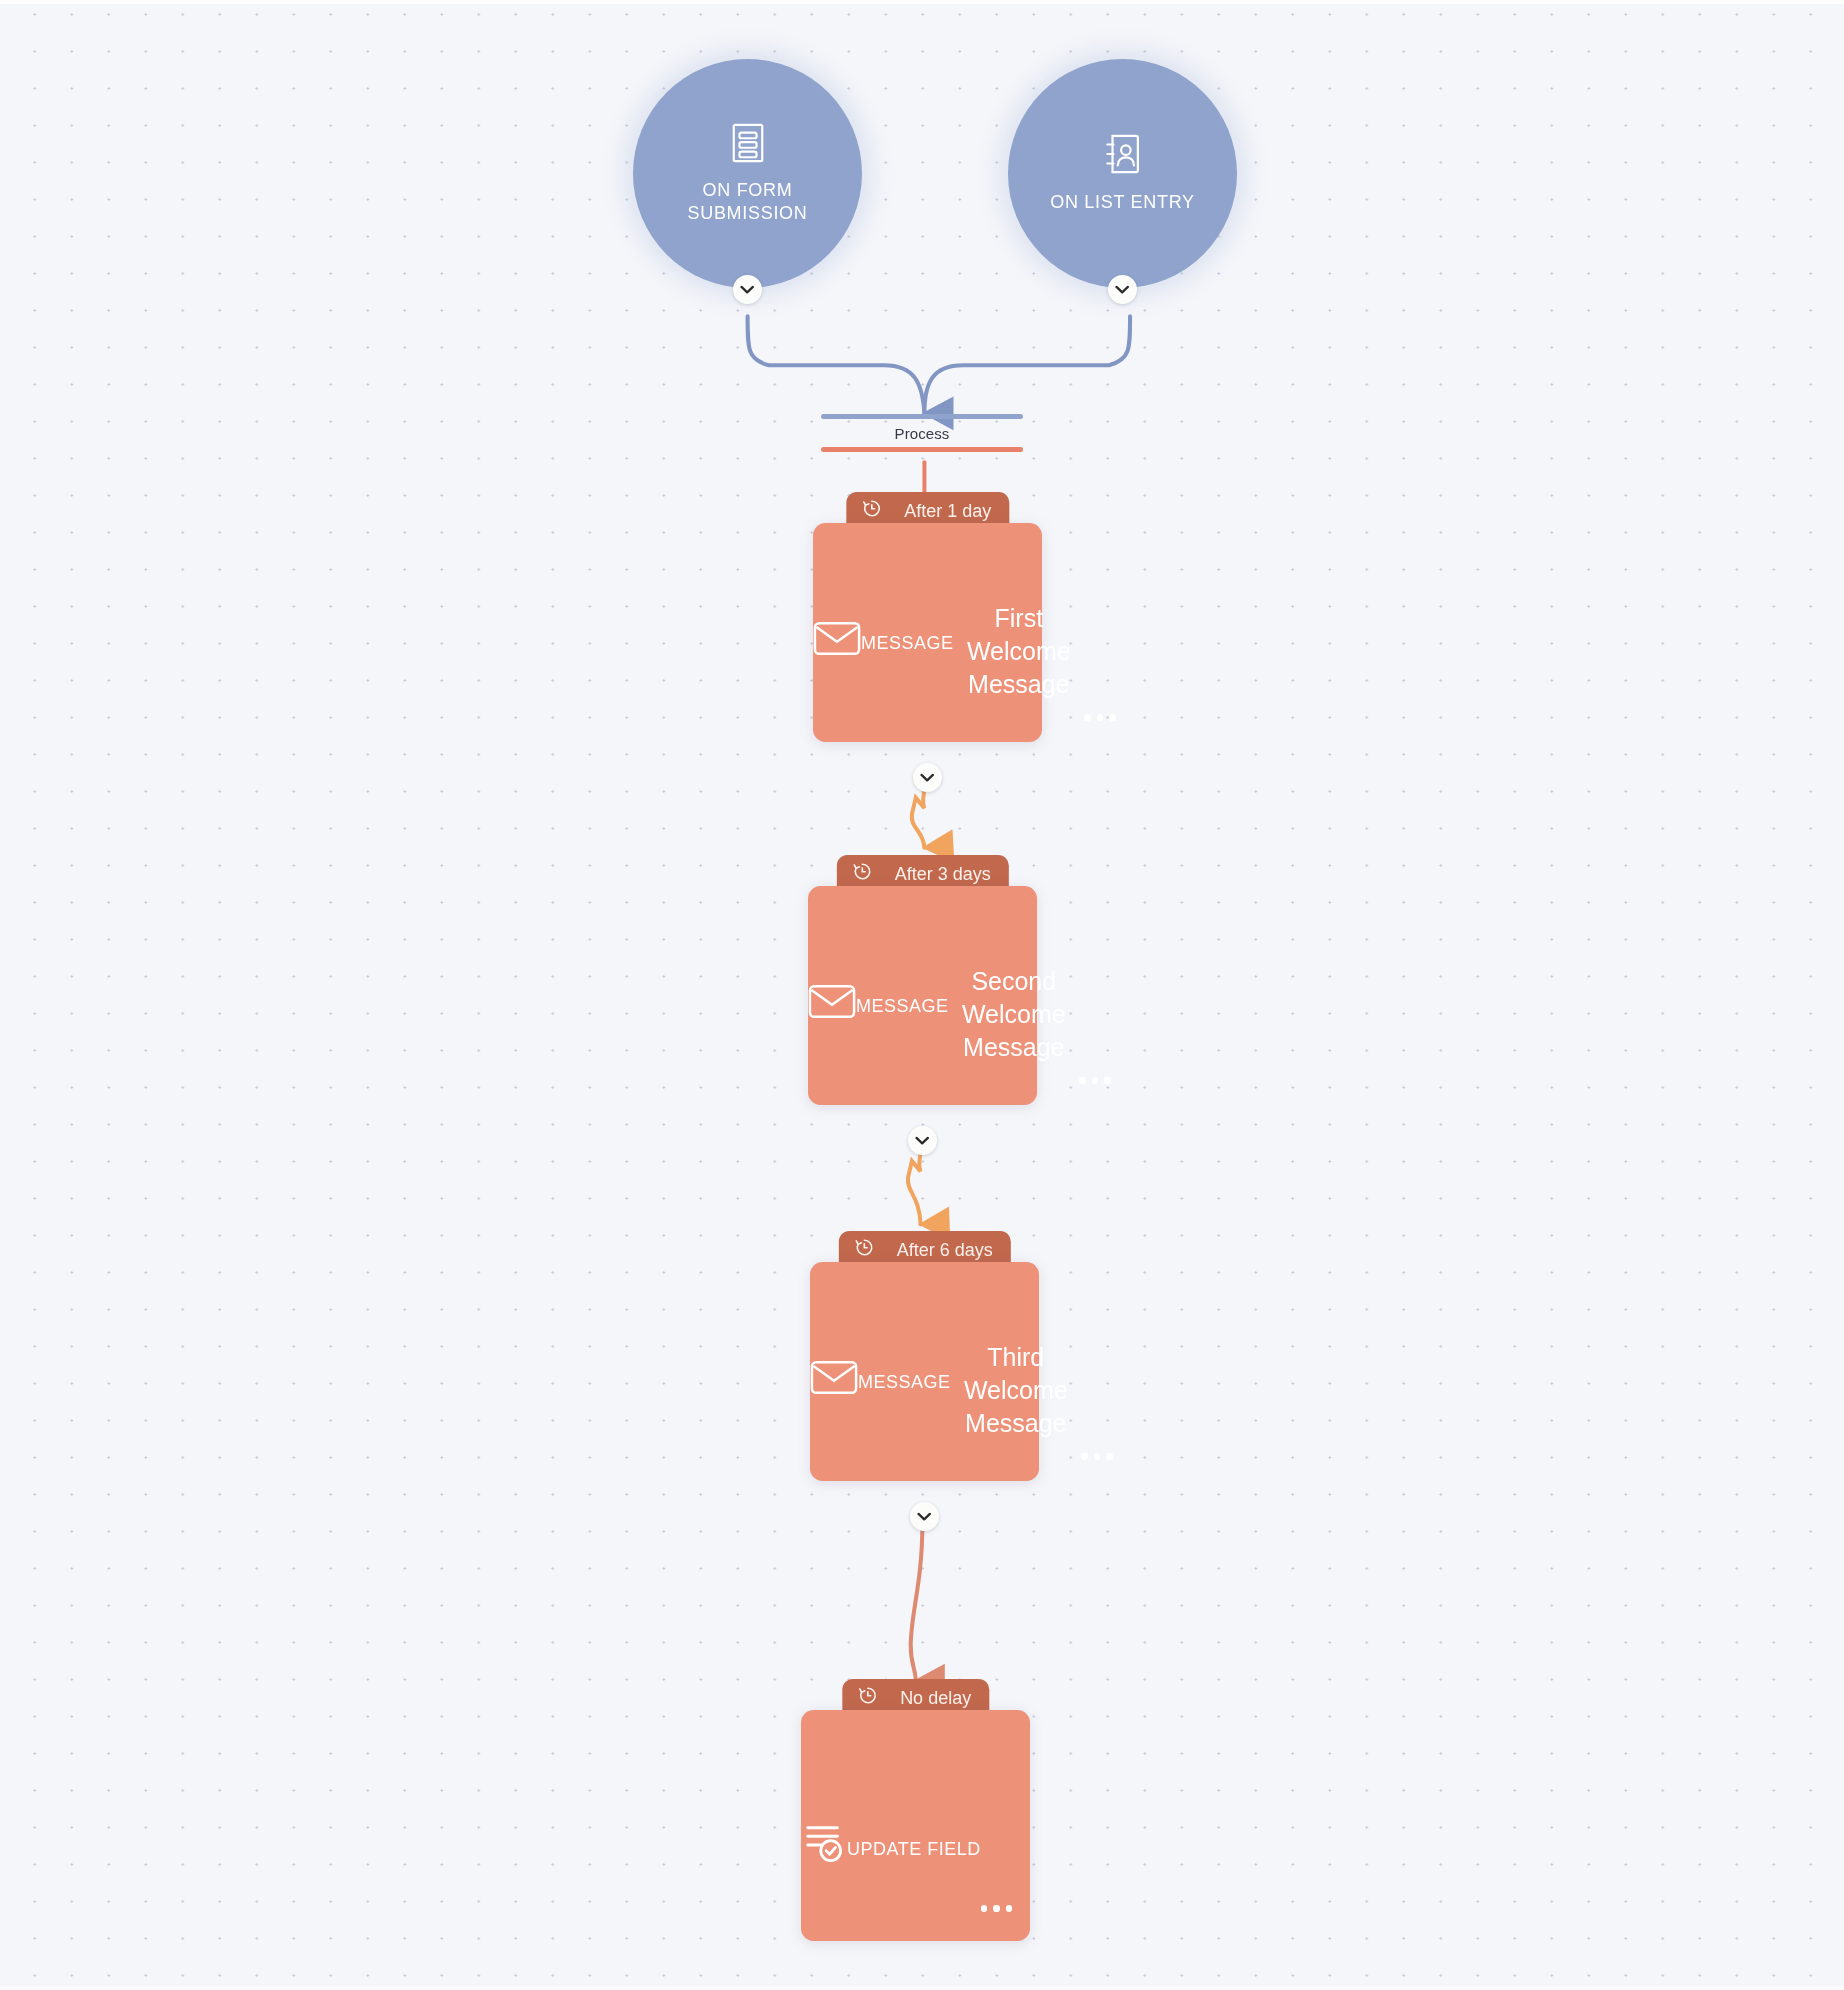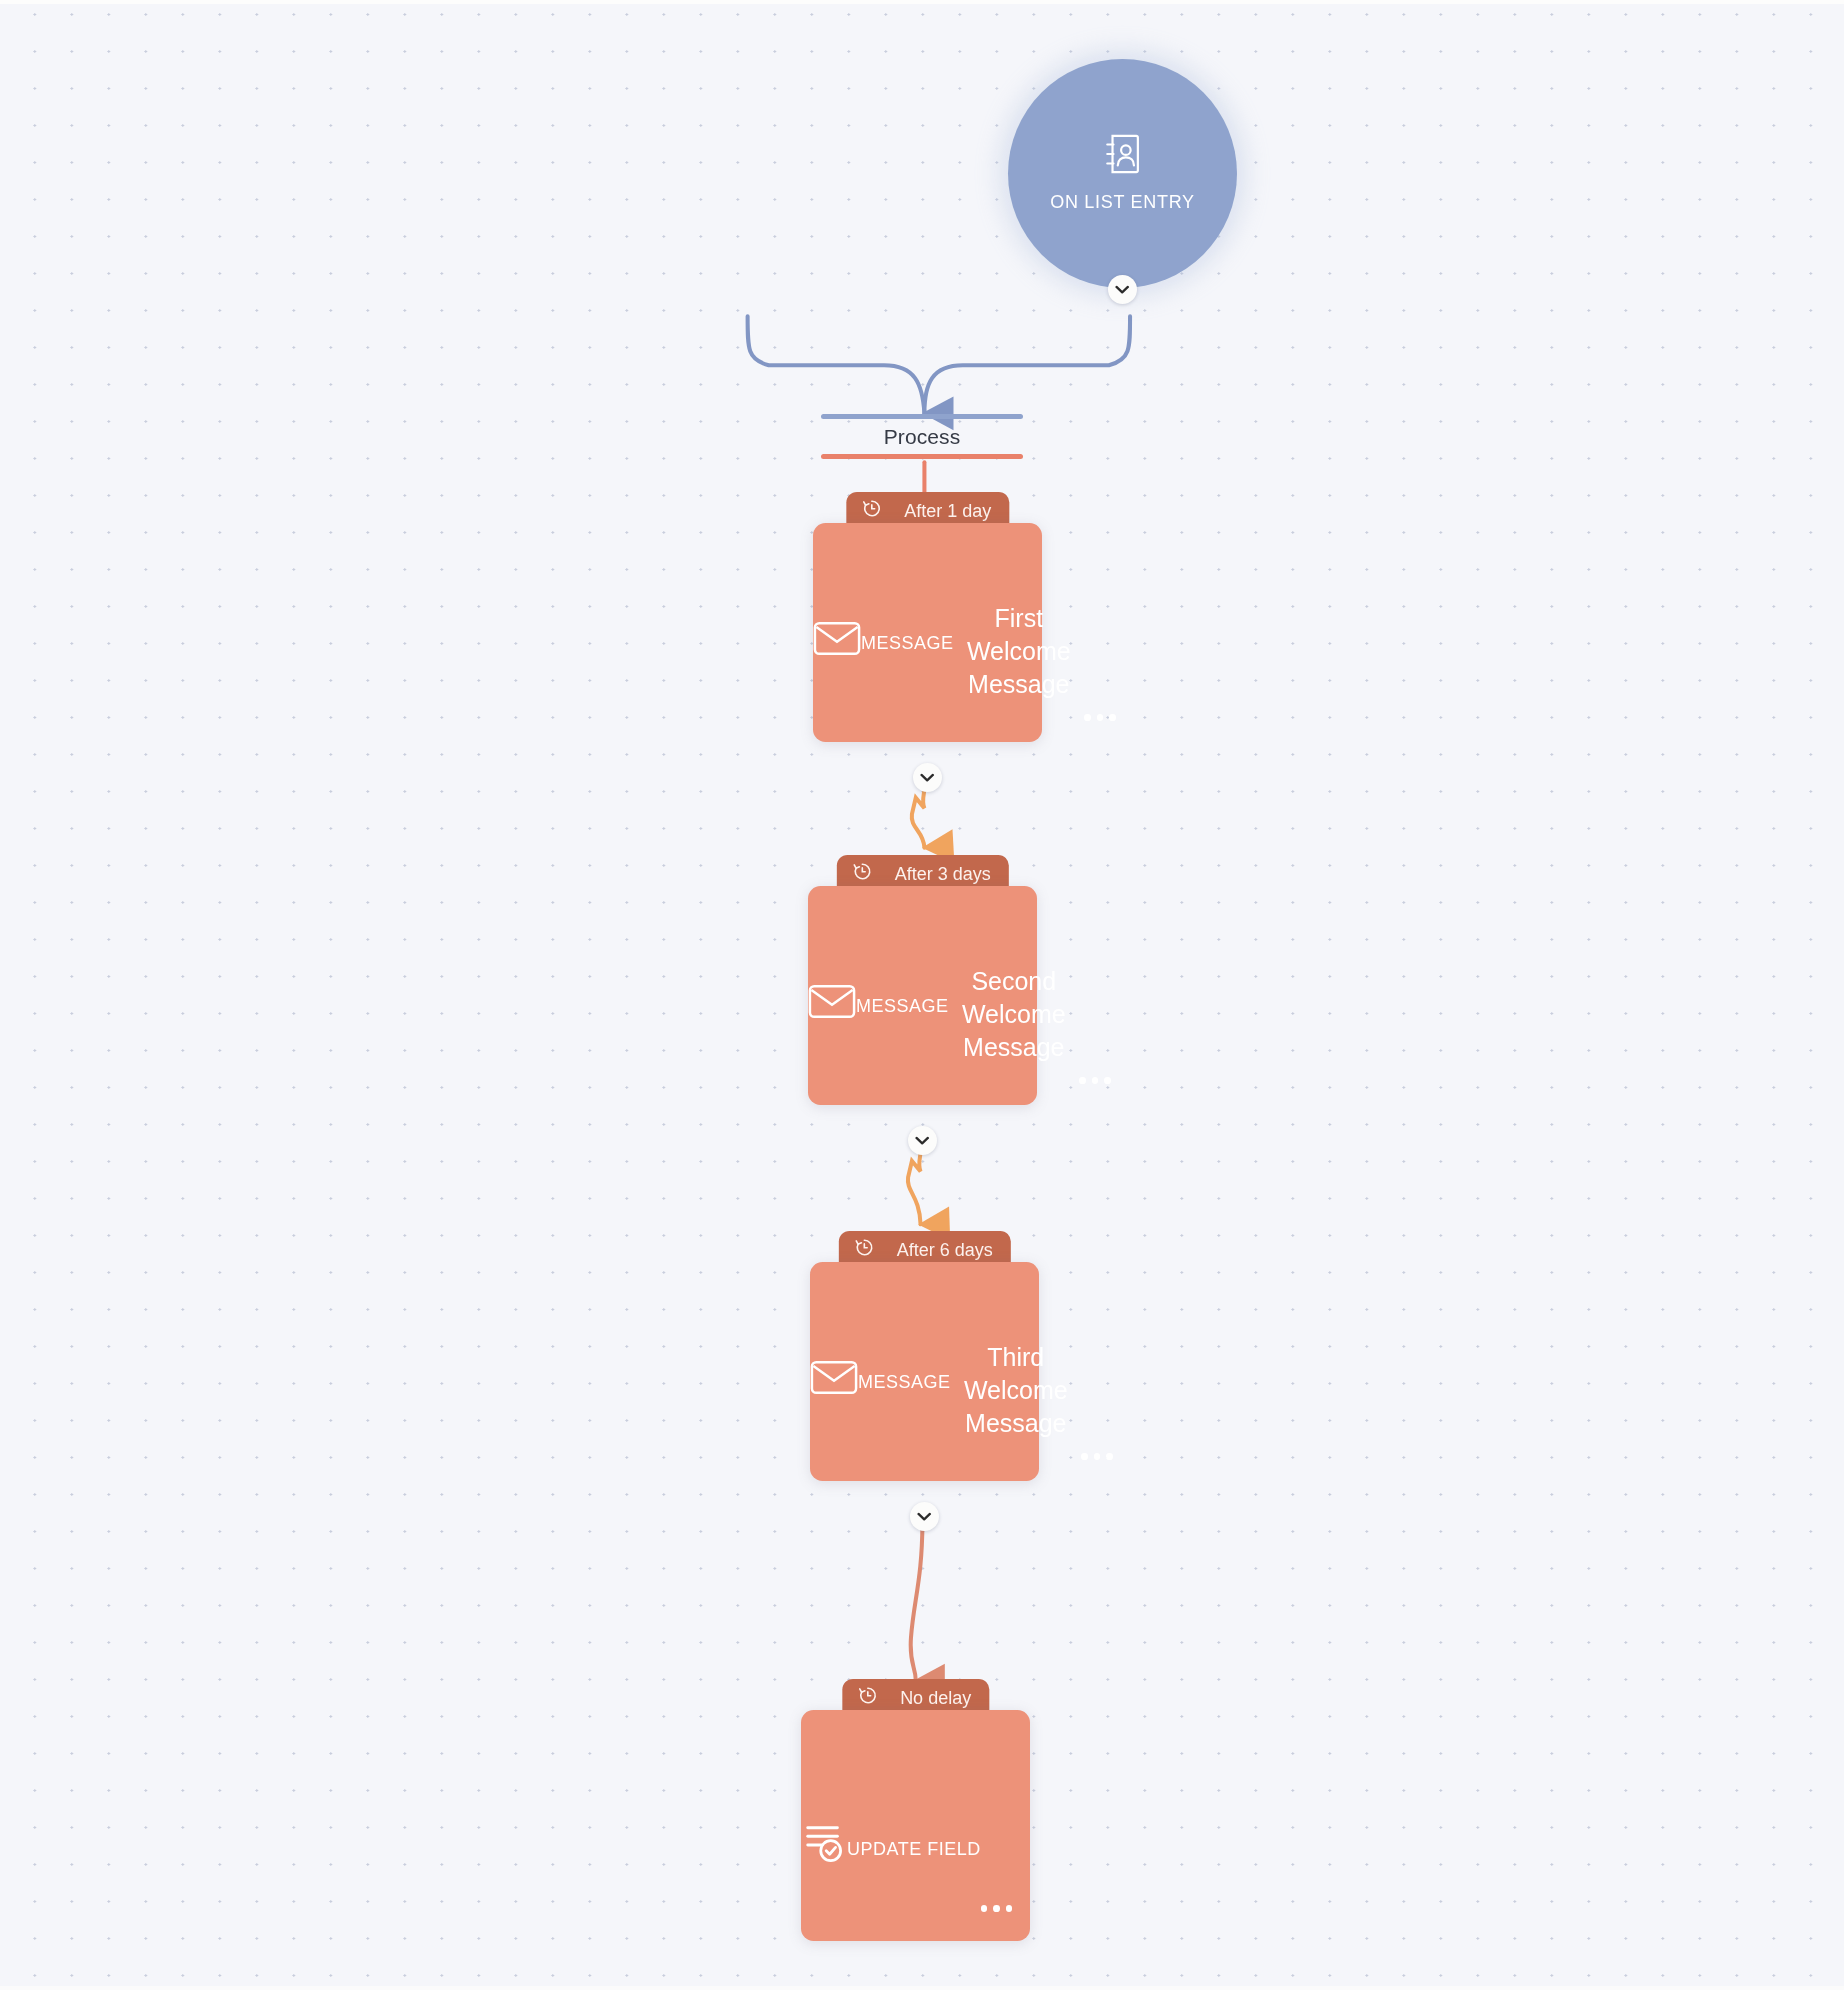--- a/index.html
+++ b/index.html
@@ -73,21 +73,21 @@
   }
   .chevron-btn svg { display: block; }
 
   
   #process-group { position: absolute; left: 821px; top: 410px; width: 202px; }
   #process-group .bar-top {
     height: 4.8px; background: #8fa3cd; border-radius: 2.9px; width: 202px;
   }
   #process-group .p-label {
     text-align: center;
-    font-size: 21px;
+    font-size: 15px;
     color: #353a45;
     padding: 5.8px 0 5.8px;
     letter-spacing: 0.1px;
   }
   #process-group .bar-bottom {
     height: 4.8px; background: #e9816a; border-radius: 2.9px; width: 202px;
   }
 
   
   .node { position: absolute; }
@@ -204,20 +204,39 @@
 
     <g>
       <path d="M959,1183 C959,1200 954,1206 958,1215 L949,1204 L945,1221 C943,1236 957,1240 958,1270" fill="none" stroke="#f0a45e" stroke-width="4.2" stroke-linecap="round" marker-end="url(#arw-orange)"></path>
     </g>
 
     <g>
       <path d="M960,1575 C960,1640 951,1660 948,1700 C946,1728 953,1730 953,1745" fill="none" stroke="#dd8a71" stroke-width="4.2" stroke-linecap="round" marker-end="url(#arw-salmon)"></path>
     </g>
   </svg>
 
+  <div id="trigger-form" class="trigger">
+    <span class="t-icon">
+      <svg width="38" height="42" viewBox="0 0 40 44" fill="none" stroke="#ffffff" stroke-width="2.3">
+        <rect x="5" y="3" width="30" height="38" rx="1.5"></rect>
+        <rect x="11" y="11" width="18" height="6" rx="2.2"></rect>
+        <rect x="11" y="21" width="18" height="6" rx="2.2"></rect>
+        <rect x="11" y="31" width="18" height="6" rx="2.2"></rect>
+      </svg>
+    </span>
+    <div class="t-label">
+      <div>ON FORM</div>
+      <div>SUBMISSION</div>
+    </div>
+    <div class="chevron-btn" style="left:100px; top:216px;">
+      <svg width="14.4" height="9.6" viewBox="0 0 15 10" fill="none" stroke="#2b2b2b" stroke-width="2.4" stroke-linecap="round" stroke-linejoin="round">
+          <path d="M1.6,2 L7.5,7.6 L13.4,2"></path>
+        </svg>
+    </div>
+  </div>
 
   <div id="trigger-list" class="trigger">
     <span class="t-icon">
       <svg width="40" height="42" viewBox="0 0 42 44" fill="none" stroke="#ffffff" stroke-width="2.3" stroke-linecap="round">
         <path d="M10,3 H35 a1.6,1.6 0 0 1 1.6,1.6 V39.4 A1.6,1.6 0 0 1 35,41 H10 Z"></path>
         <path d="M4.5,12 H11"></path>
         <path d="M4.5,22 H11"></path>
         <path d="M4.5,32 H11"></path>
         <circle cx="24" cy="18" r="5"></circle>
         <path d="M15.5,34 C15.5,28.4 19.3,25.6 24,25.6 C28.7,25.6 32.5,28.4 32.5,34"></path>

